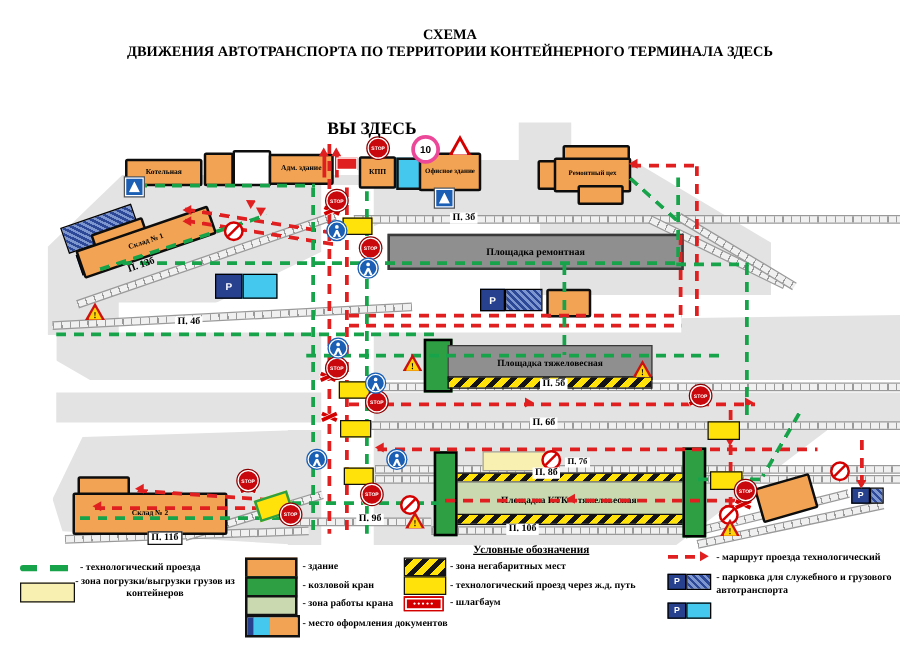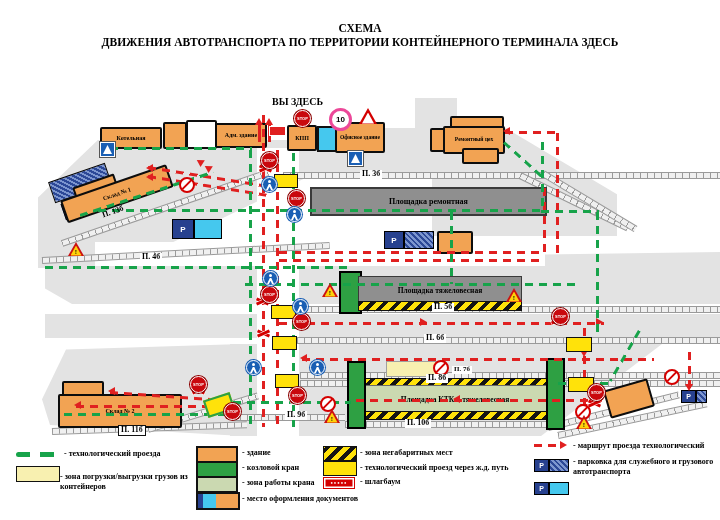--- a/index.html
+++ b/index.html
@@ -266,38 +266,39 @@
   <div class="abs noped" style="left:320px;top:396px"></div>
   <div class="abs noped" style="left:664px;top:369px"></div>
   <div class="abs noped" style="left:575px;top:404px"></div>
 
   <div class="abs ytri" style="left:68px;top:242px"></div>
   <div class="abs ytri" style="left:322px;top:283px"></div>
   <div class="abs ytri" style="left:506px;top:288px"></div>
   <div class="abs ytri" style="left:324px;top:409px"></div>
   <div class="abs ytri" style="left:576px;top:415px"></div>
 
-  <div class="abs" style="left:250px;top:96px;width:95px;text-align:center;font-weight:700;font-size:10px">ВЫ ЗДЕСЬ</div>
+  <div class="abs" style="left:250px;top:96px;width:95px;text-align:center;font-weight:700;font-size:14px">ВЫ ЗДЕСЬ</div>
 
   <div class="abs tlab" style="left:360px;top:170px">П. 3б</div>
   <div class="abs tlab" style="left:140px;top:253px">П. 4б</div>
   <div class="abs tlab" style="left:100px;top:208px;transform:rotate(-19deg);background:transparent">П. 13б</div>
   <div class="abs tlab" style="left:432px;top:303px">П. 5б</div>
   <div class="abs tlab" style="left:424px;top:334px">П. 6б</div>
   <div class="abs tlab" style="left:452px;top:366px;font-size:7px">П. 7б</div>
   <div class="abs tlab" style="left:426px;top:374px">П. 8б</div>
   <div class="abs tlab" style="left:285px;top:411px">П. 9б</div>
   <div class="abs tlab" style="left:405px;top:419px">П. 10б</div>
   <div class="abs tlab" style="left:118px;top:425px;border:1px solid #111">П. 11б</div>
 
+  <div class="abs" style="left:350px;top:434px;width:150px;text-align:center;font-weight:700;font-size:9px;text-decoration:underline">Условные обозначения</div>
 
   <div class="abs" style="left:16px;top:452px;width:42px;height:5px;border-radius:3px;background:repeating-linear-gradient(90deg,#17a34a 0 14px,transparent 14px 24px)"></div>
   <div class="abs lglab" style="left:64px;top:449px">- технологический проезда</div>
   <div class="abs pale" style="left:16px;top:466px;width:42px;height:14px;border:1.5px solid #111"></div>
-  <div class="abs lglab" style="left:60px;top:472px;width:128px;white-space:normal;text-align:left">- зона погрузки/выгрузки грузов из контейнеров</div>
+  <div class="abs lglab" style="left:60px;top:460px;width:128px;white-space:normal;text-align:center">- зона погрузки/выгрузки грузов из контейнеров</div>
 
   <div class="abs" style="left:196px;top:446px;width:38px;height:13px;background:#f2a353;border:2px solid #111"></div>
   <div class="abs lglab" style="left:242px;top:448px">- здание</div>
   <div class="abs" style="left:196px;top:461px;width:38px;height:13px;background:#2ea043;border:2px solid #111"></div>
   <div class="abs lglab" style="left:242px;top:463px">- козловой кран</div>
   <div class="abs" style="left:196px;top:476px;width:38px;height:13px;background:#cbd9b1;border:2px solid #111"></div>
   <div class="abs lglab" style="left:242px;top:478px">- зона работы крана</div>
   <div class="abs" style="left:196px;top:492px;width:40px;height:14px;border:2px solid #111;display:flex">
     <div style="width:5px;background:#27418f"></div>
     <div style="width:13px;background:#45c8ee"></div>

